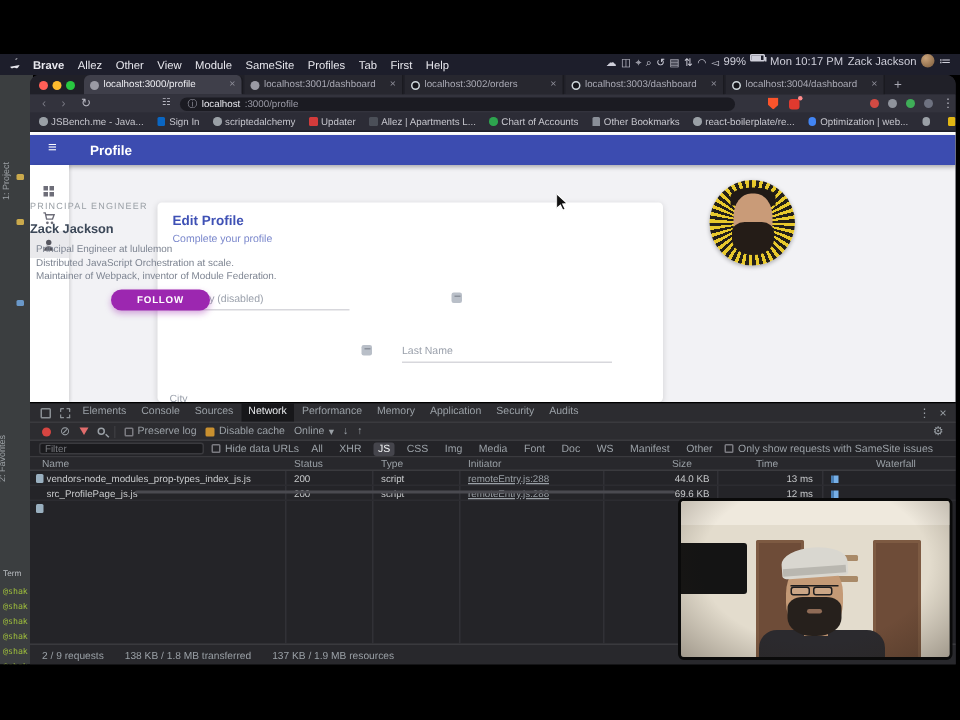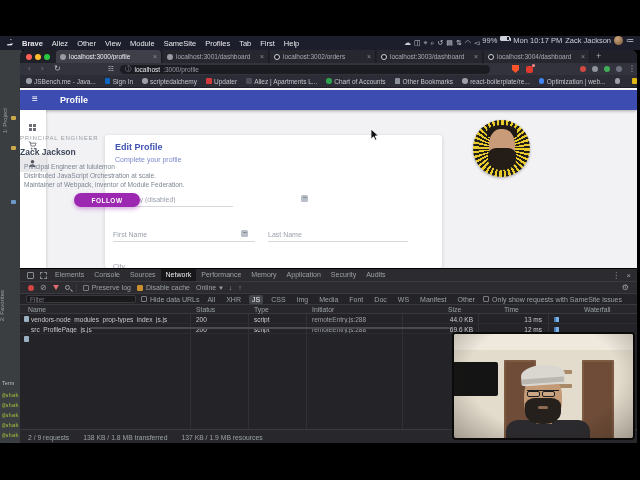--- a/index.html
+++ b/index.html
@@ -300,21 +300,20 @@
           <circle cx="5" cy="3" r="2" fill="#55555e"></circle>
           <path d="M1.5 9c0-2 1.6-3.2 3.5-3.2S8.5 7 8.5 9z" fill="#55555e"></path>
         </svg>
     </div>
 
     <div class="formcard">
       <div class="fc-title">Edit Profile</div>
       <div class="fc-sub">Complete your profile</div>
       <input class="mfield" style="left: 8px; top: 58px; width: 120px; color: rgb(181, 181, 187);" disabled="" placeholder="Company (disabled)">
       <span class="extic" style="left:196px;top:60px"></span>
-      <input class="mfield" style="left: 8px; top: 93px; width: 142px;" placeholder="First Name">
       <span class="extic" style="left:136px;top:95px"></span>
       <input class="mfield" style="left: 163px; top: 93px; width: 140px;" placeholder="Last Name">
       <input class="mfield" style="left: 8px; top: 125px; width: 90px;" placeholder="City">
     </div>
 
     <div class="pavatar">
       <div class="hairtop"></div>
       <div class="face"></div>
       <div class="beard"></div>
     </div>

